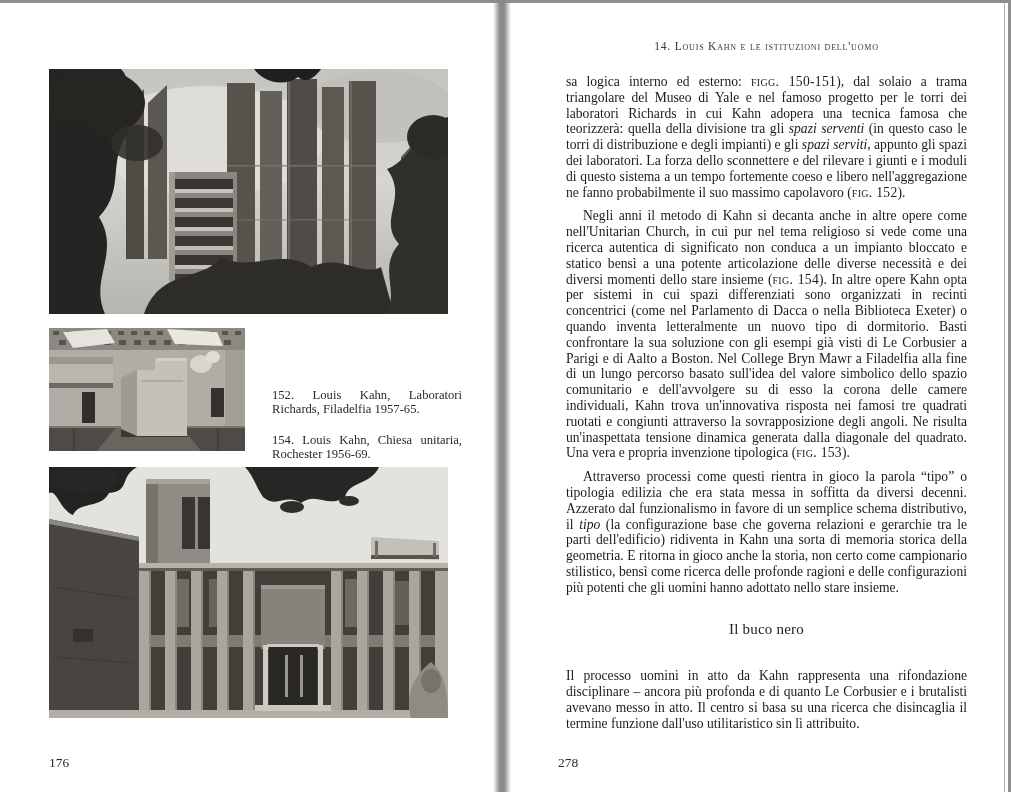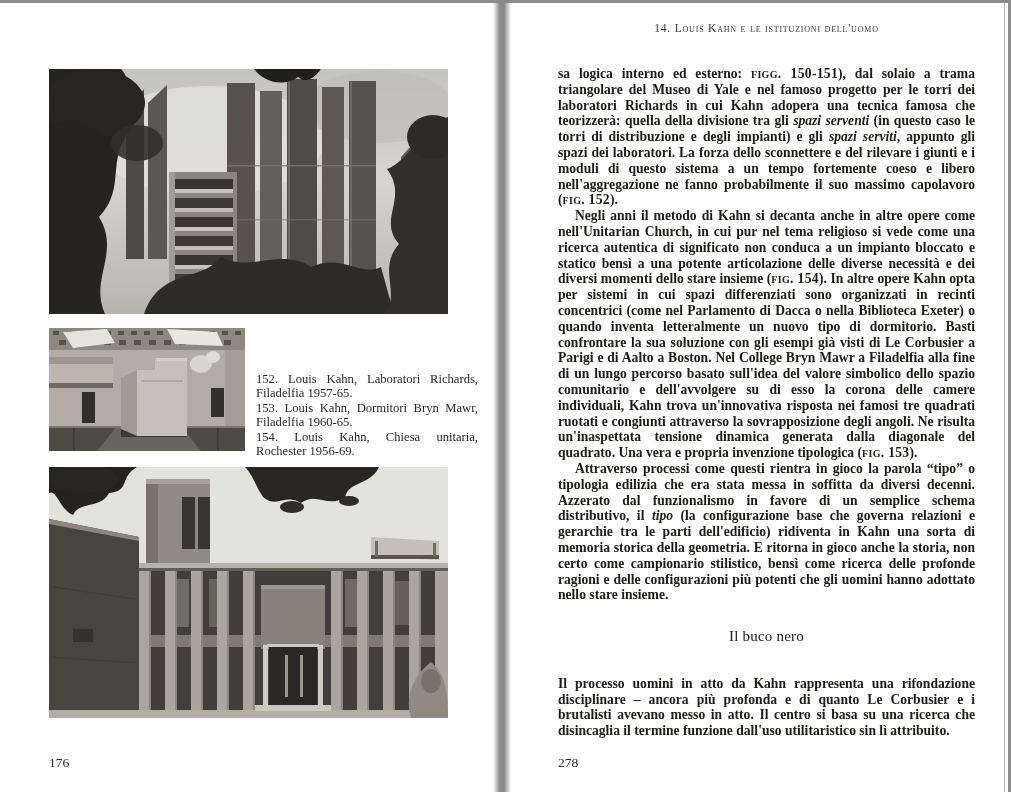--- a/index.html
+++ b/index.html
@@ -23,28 +23,28 @@
 
   
   .header-left{left:49px;top:38px;width:399px;}
   .photo{position:absolute;line-height:0;}
   .photo svg{display:block;}
   .photo-1{left:49px;top:69px;width:399px;height:245px;}
   .photo-2{left:49px;top:328px;width:196px;height:123px;}
   .photo-3{left:49px;top:467px;width:399px;height:251px;}
   .captions{position:absolute;left:256px;top:372px;width:222px;
     font-size:12.6px;line-height:14.4px;text-align:justify;color:#2a2824;}
-  .caption{margin:0;}
+  .caption{margin:16px;}
   .pageno-left{left:49px;top:755px;width:399px;}
 
   
-  .header-right{left:558px;top:22px;width:417px;letter-spacing:0.8px;}
+  .header-right{left:558px;top:40px;width:417px;letter-spacing:0.8px;}
   .text-column{position:absolute;left:558px;top:66px;width:417px;
     font-size:13.6px;line-height:15.8px;text-align:justify;color:#1d1b17;}
-  .text-column p{margin:0;font-weight:bold;}
+  .text-column p{margin:8px;}
   .text-column p.indent{text-indent:17px;}
   .sc{font-variant:small-caps;letter-spacing:0.3px;}
   .section-heading{
     font-size:15px;font-weight:normal;text-align:center;
     margin:26px 0 31px 0;letter-spacing:0.2px;color:#24221e;
   }
   .pageno-right{left:558px;top:755px;width:417px;}
 </style>
 </head>
 <body>
@@ -170,21 +170,20 @@
       <rect x="108" y="30" width="30" height="3" fill="#d6d2ca"></rect>
 
       <ellipse cx="152" cy="36" rx="11" ry="9" fill="#dbd8d1"></ellipse>
       <ellipse cx="164" cy="29" rx="7" ry="6" fill="#e4e1da"></ellipse>
       <rect width="196" height="123" fill="#888888" opacity="0.03"></rect>
     </svg>
   </div>
 
   <div class="captions">
     <p class="caption">152.  Louis Kahn, Laboratori Richards, Filadelfia 1957-65.</p>
-    <p class="caption">153.  Louis Kahn, Dormitori Bryn Mawr, Filadelfia 1960-65.</p>
     <p class="caption">154.  Louis Kahn, Chiesa unitaria, Rochester 1956-69.</p>
   </div>
 
   <div class="photo photo-3">
     <svg width="100%" height="100%" viewBox="0 0 399 251" preserveAspectRatio="none">
       <rect width="399" height="251" fill="#e7e6e1"></rect>
 
       <polygon points="322,70 390,74 390,93 322,90" fill="#c6c2ba"></polygon>
       <rect x="322" y="88" width="68" height="4" fill="#55524c"></rect>
       <rect x="326" y="74" width="3" height="16" fill="#6e6a63"></rect>

